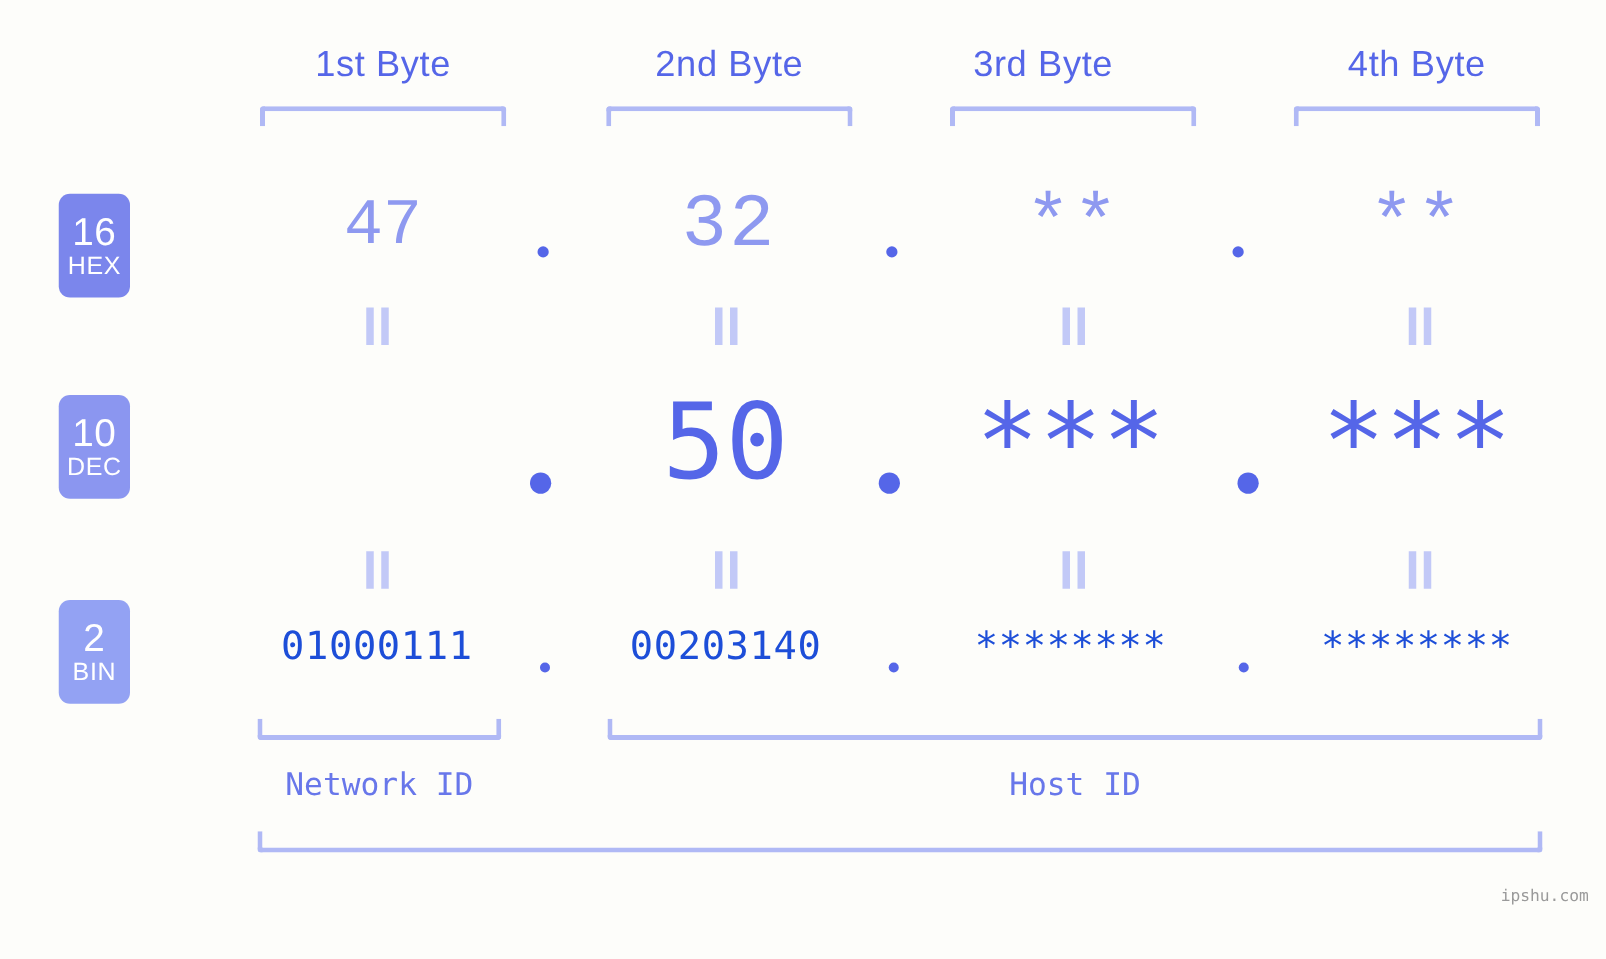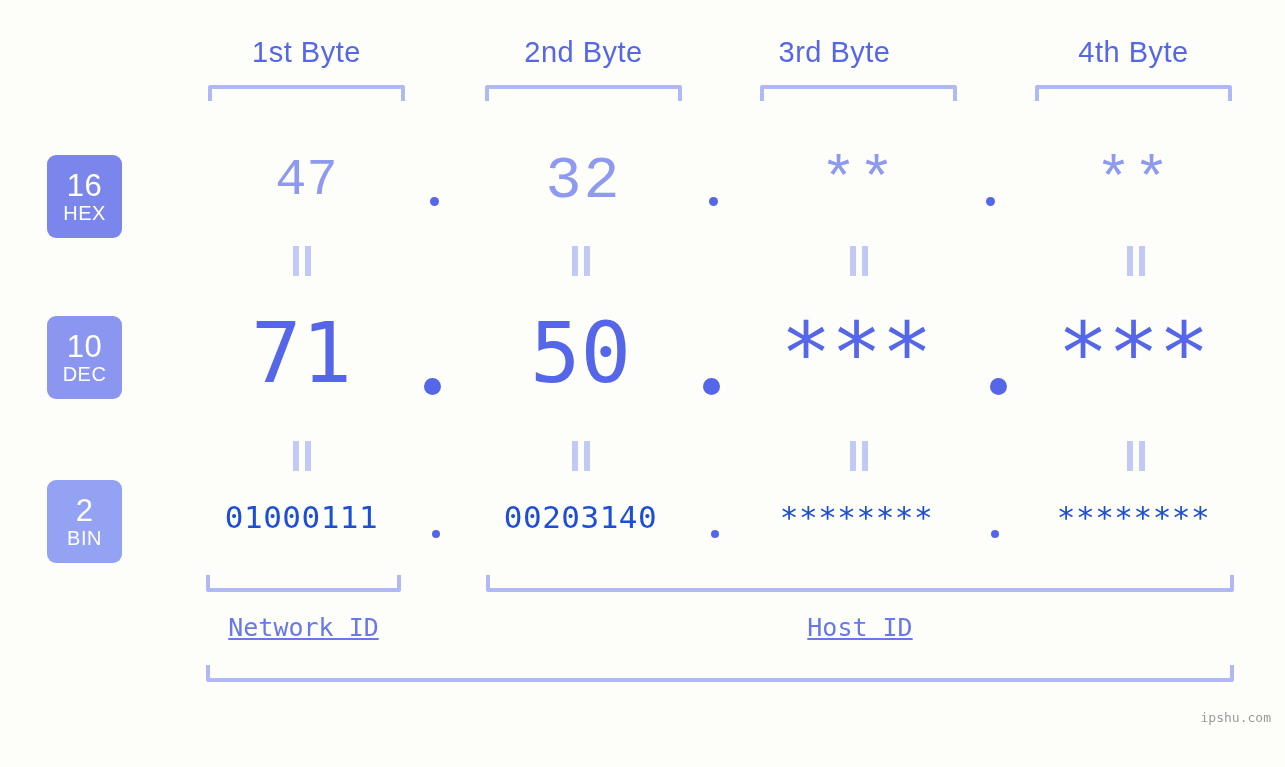--- a/index.html
+++ b/index.html
@@ -56,21 +56,21 @@
     border-bottom-left-radius: 3px;
     border-bottom-right-radius: 3px;
     height: 17px;
     box-sizing: border-box;
   }
 
   
   .badge {
     position: absolute;
     left: 47px;
-    width: 75px;
+    width: 57px;
     height: 83px;
     border-radius: 9px;
     color: #ffffff;
     display: flex;
     flex-direction: column;
     align-items: center;
     justify-content: center;
     font-family: "Liberation Sans", sans-serif;
   }
   .badge .num {
@@ -165,21 +165,20 @@
   .id-label {
     position: absolute;
     height: 36px;
     line-height: 36px;
     text-align: center;
     font-family: "DejaVu Sans Mono", monospace;
     font-size: 25px;
     font-weight: 400;
     color: #6877ea;
     white-space: nowrap;
-    text-decoration: underline;
   }
 
   .class-label {
     position: absolute;
     height: 46px;
     line-height: 46px;
     text-align: center;
     font-family: "DejaVu Sans Mono", monospace;
     font-size: 34px;
     font-weight: 400;
@@ -243,21 +242,20 @@
   <div class="eqmark" style="left:1127px; top:246px;">
       <i></i>
       <i></i>
     </div>
 
   <div class="badge badge-dec">
     <span class="num">10</span>
     <span class="nm">DEC</span>
   </div>
 
-  <div class="dec-cell" style="left:203px; width:197px;">71</div>
   <div class="dec-cell" style="left:482px; width:197px;">50</div>
   <div class="dec-cell" style="left:758px; width:197px;">***</div>
   <div class="dec-cell" style="left:1035px; width:197px;">***</div>
 
   <div class="dot dot-dec" style="left:424px; top:378px;"></div>
   <div class="dot dot-dec" style="left:703px; top:378px;"></div>
   <div class="dot dot-dec" style="left:990px; top:378px;"></div>
 
   <div class="eqmark" style="left:293px; top:441px;">
       <i></i>

